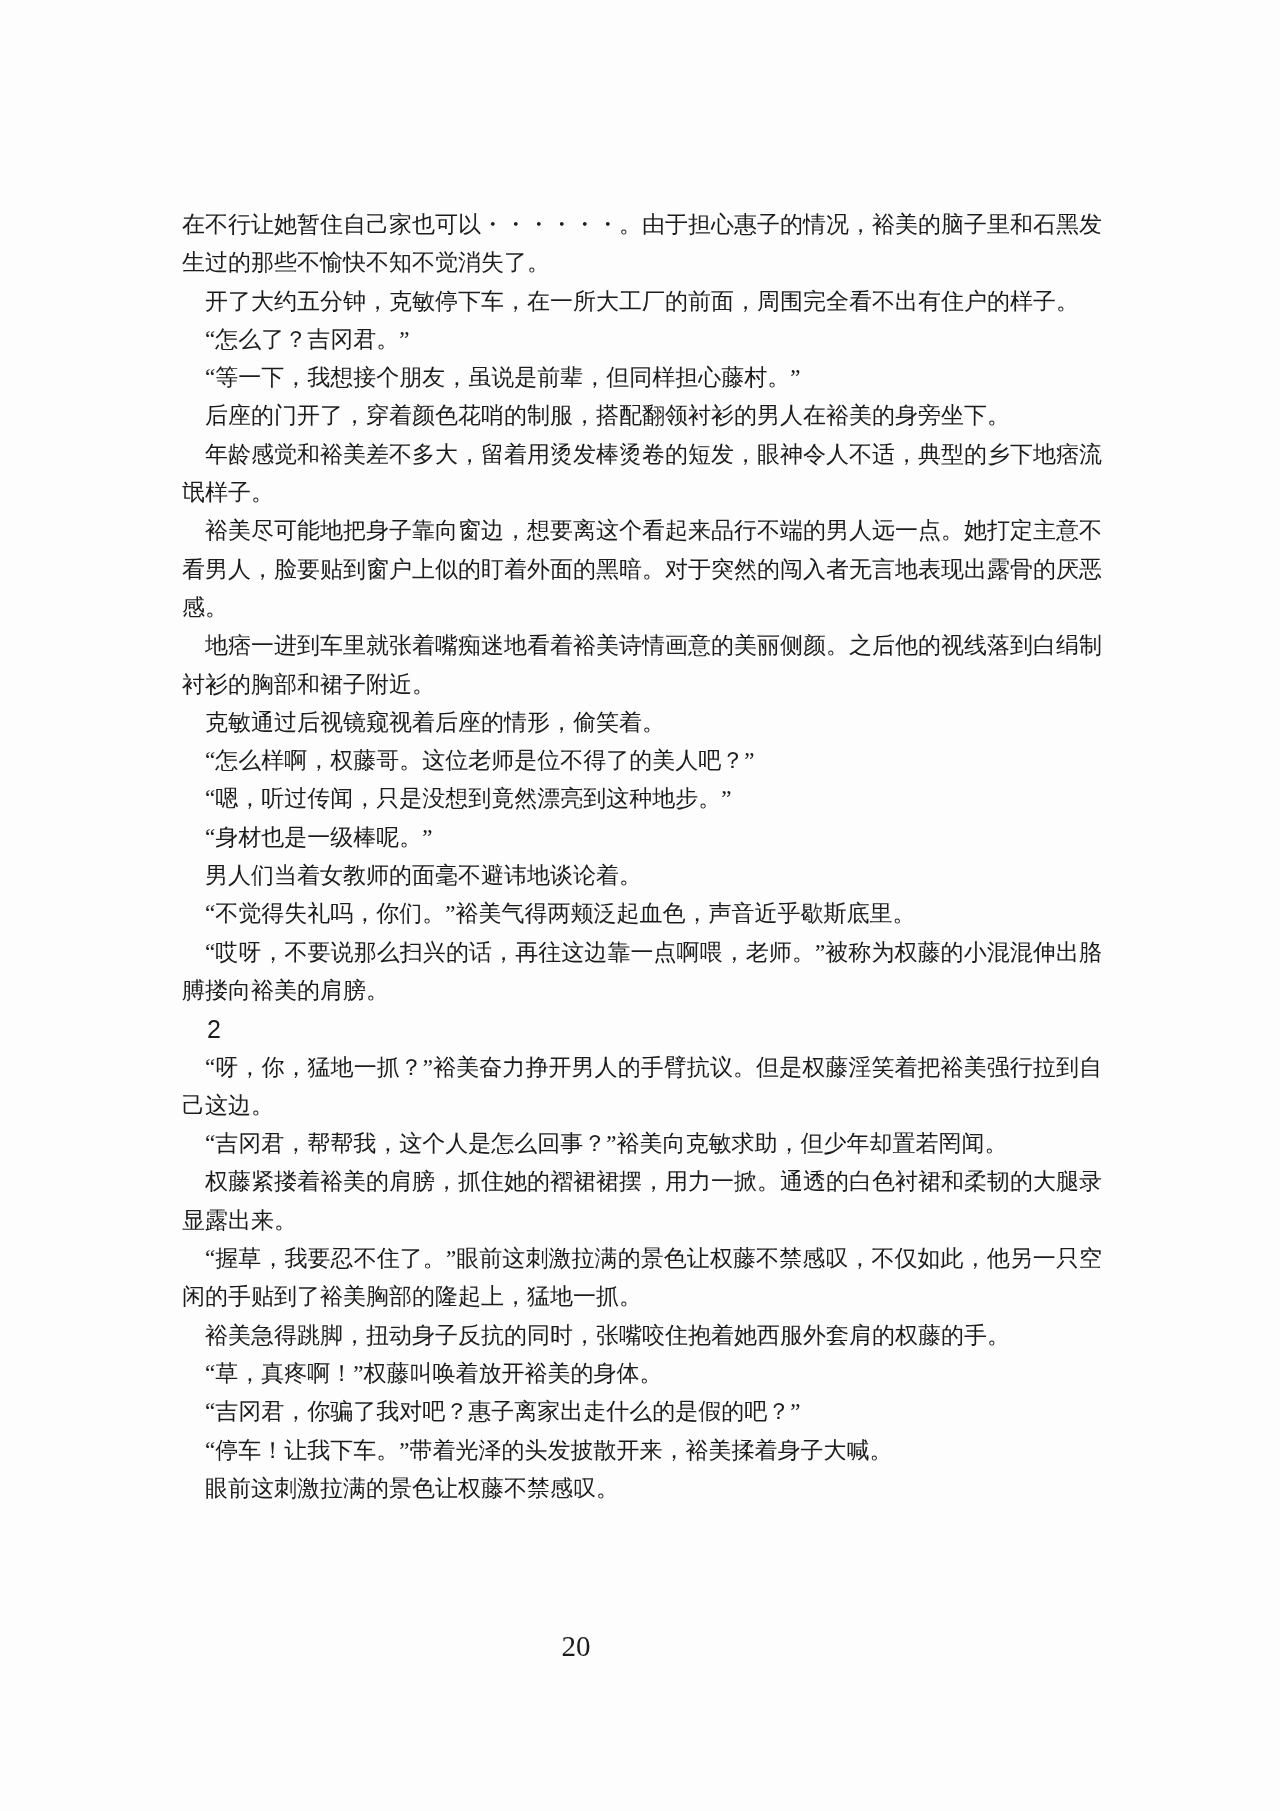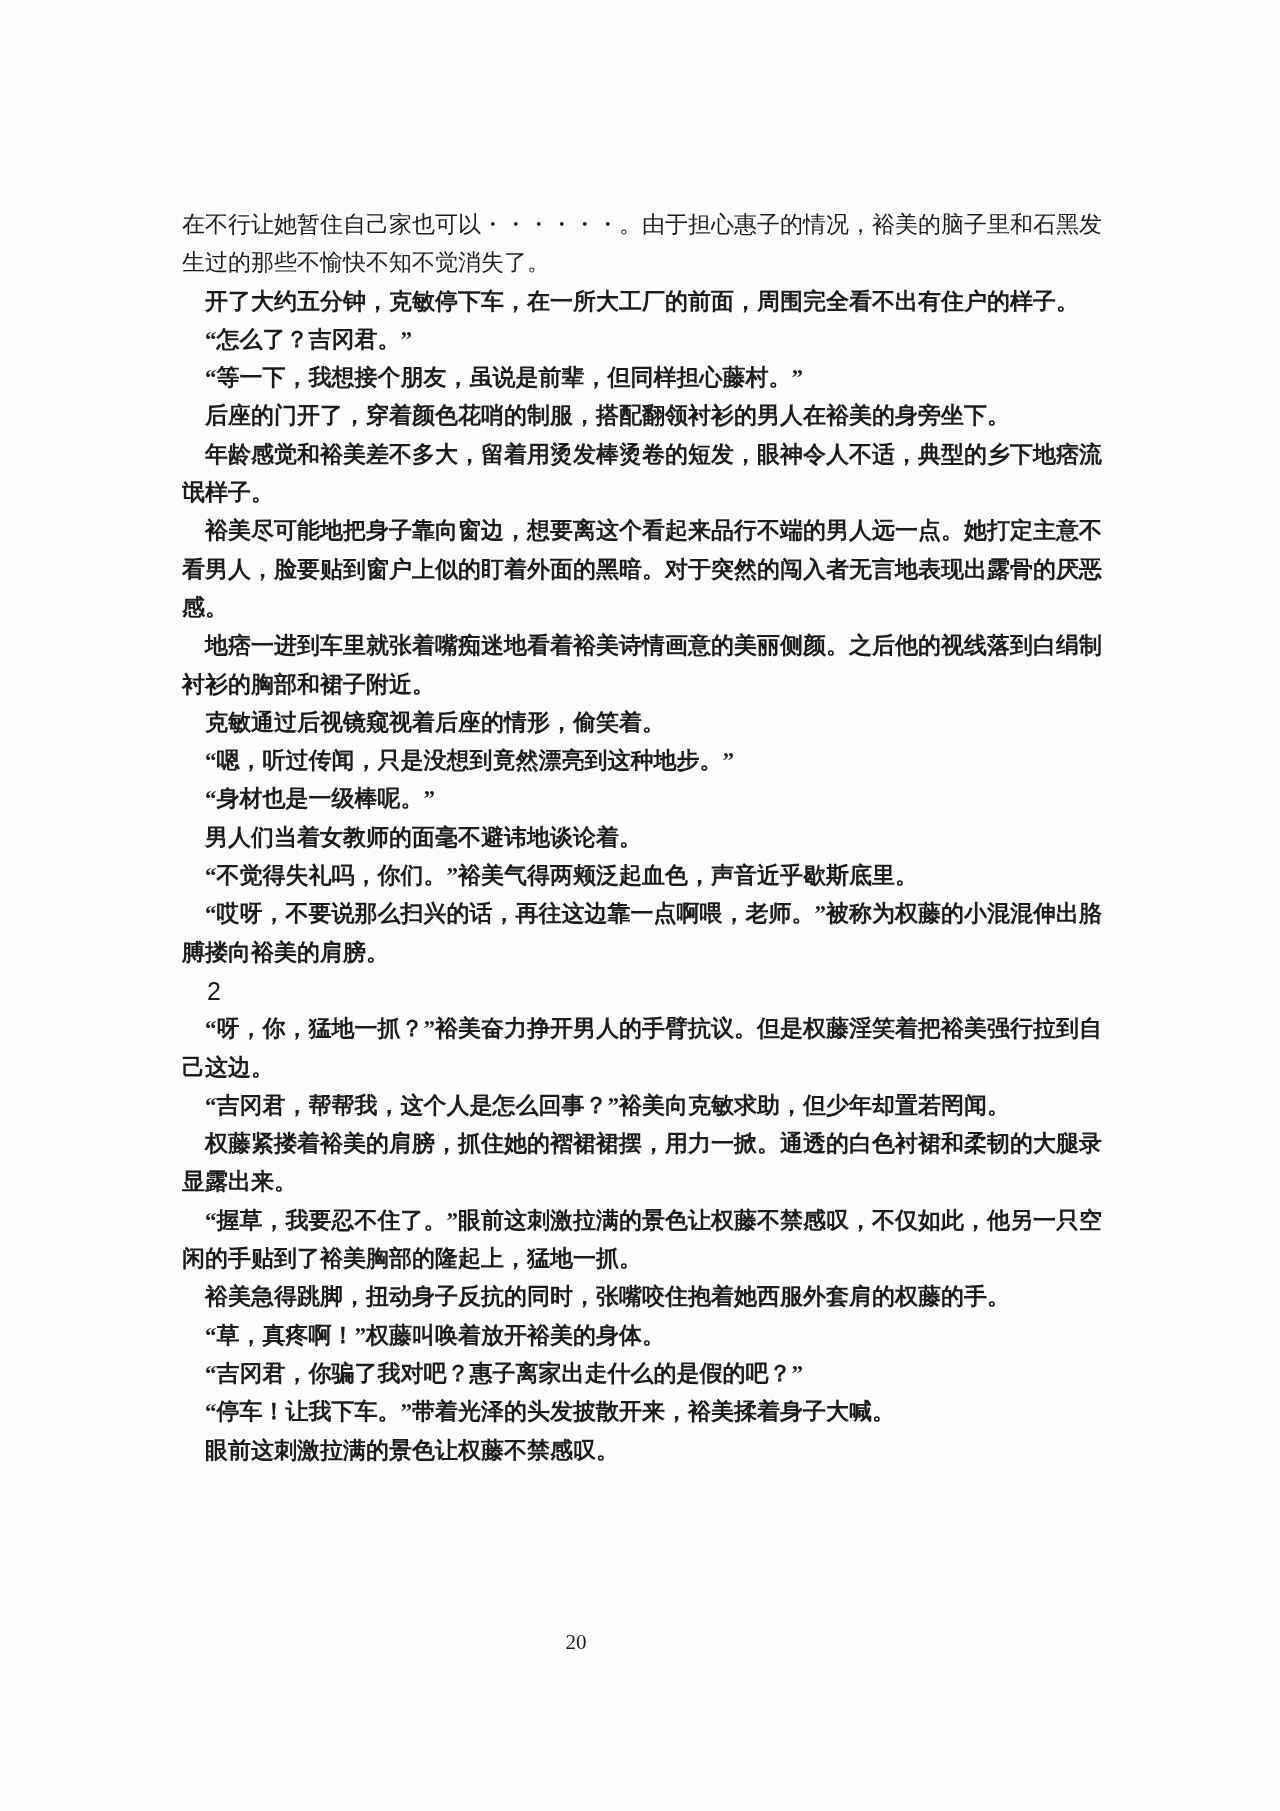--- a/index.html
+++ b/index.html
@@ -26,52 +26,52 @@
     line-height: 38.3px;
     text-align: justify;
     letter-spacing: 0;
   }
   .text-block p {
     margin: 0;
     padding: 0;
   }
   .text-block p.indent {
     text-indent: 1em;
-    font-weight: bold;
   }
   .text-block p.section-marker {
     text-indent: 1em;
     font-family: "Liberation Sans", "DejaVu Sans", sans-serif;
     font-size: 25px;
     line-height: 38.3px;
   }
   .page-number {
     position: absolute;
     top: 1630px;
     left: 0;
     width: 1152px;
     text-align: center;
-    font-size: 21px;
+    font-size: 29px;
     color: #1c1c1c;
   }
 </style>
 </head>
 <body>
 
 <div class="page">
   <div class="text-block" id="text-block">
       <p>在不行让她暂住自己家也可以・・・・・・。由于担心惠子的情况，裕美的脑子里和石黑发生过的那些不愉快不知不觉消失了。</p>
       <p class="indent">开了大约五分钟，克敏停下车，在一所大工厂的前面，周围完全看不出有住户的样子。</p>
       <p class="indent">“怎么了？吉冈君。”</p>
       <p class="indent">“等一下，我想接个朋友，虽说是前辈，但同样担心藤村。”</p>
       <p class="indent">后座的门开了，穿着颜色花哨的制服，搭配翻领衬衫的男人在裕美的身旁坐下。</p>
       <p class="indent">年龄感觉和裕美差不多大，留着用烫发棒烫卷的短发，眼神令人不适，典型的乡下地痞流氓样子。</p>
       <p class="indent">裕美尽可能地把身子靠向窗边，想要离这个看起来品行不端的男人远一点。她打定主意不看男人，脸要贴到窗户上似的盯着外面的黑暗。对于突然的闯入者无言地表现出露骨的厌恶感。</p>
       <p class="indent">地痞一进到车里就张着嘴痴迷地看着裕美诗情画意的美丽侧颜。之后他的视线落到白绢制衬衫的胸部和裙子附近。</p>
       <p class="indent">克敏通过后视镜窥视着后座的情形，偷笑着。</p>
+      <p class="indent">“怎么样啊，权藤哥。这位老师是位不得了的美人吧？”</p>
       <p class="indent">“嗯，听过传闻，只是没想到竟然漂亮到这种地步。”</p>
       <p class="indent">“身材也是一级棒呢。”</p>
       <p class="indent">男人们当着女教师的面毫不避讳地谈论着。</p>
       <p class="indent">“不觉得失礼吗，你们。”裕美气得两颊泛起血色，声音近乎歇斯底里。</p>
       <p class="indent">“哎呀，不要说那么扫兴的话，再往这边靠一点啊喂，老师。”被称为权藤的小混混伸出胳膊搂向裕美的肩膀。</p>
       <p class="section-marker">2</p>
       <p class="indent">“呀，你，猛地一抓？”裕美奋力挣开男人的手臂抗议。但是权藤淫笑着把裕美强行拉到自己这边。</p>
       <p class="indent">“吉冈君，帮帮我，这个人是怎么回事？”裕美向克敏求助，但少年却置若罔闻。</p>
       <p class="indent">权藤紧搂着裕美的肩膀，抓住她的褶裙裙摆，用力一掀。通透的白色衬裙和柔韧的大腿录显露出来。</p>
       <p class="indent">“握草，我要忍不住了。”眼前这刺激拉满的景色让权藤不禁感叹，不仅如此，他另一只空闲的手贴到了裕美胸部的隆起上，猛地一抓。</p>

